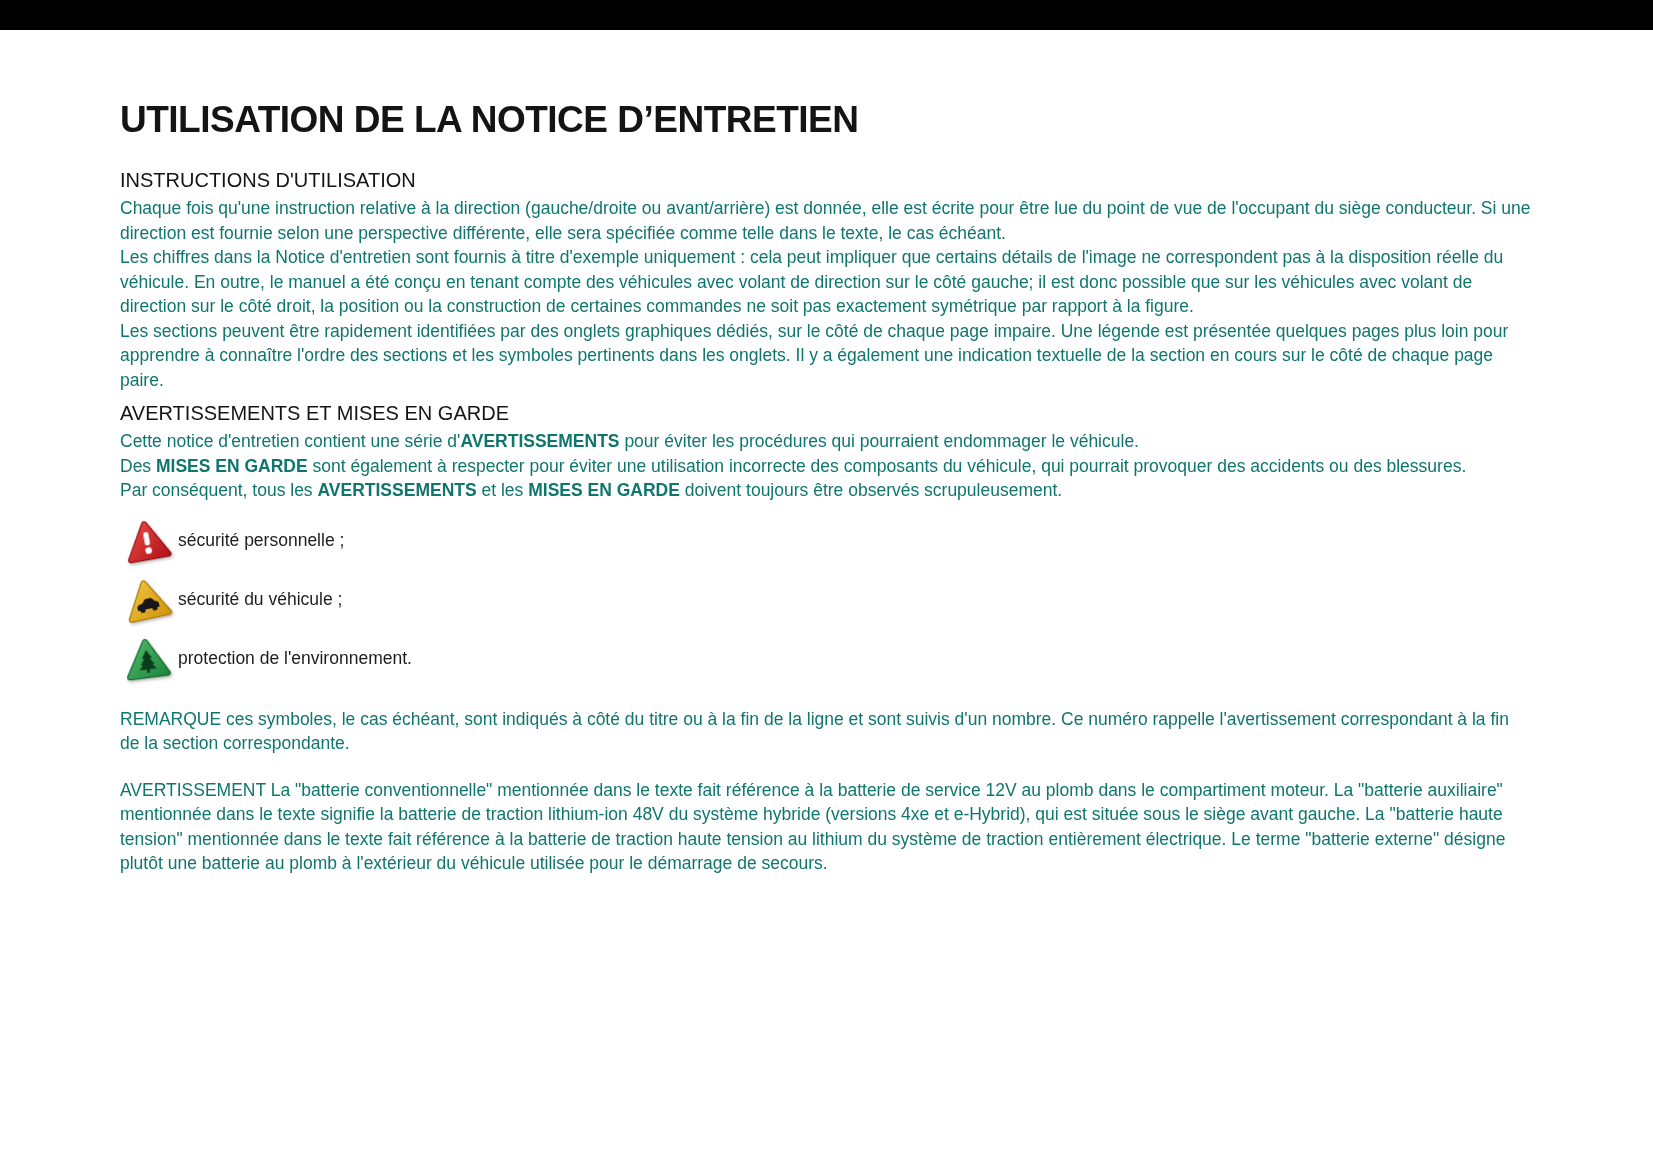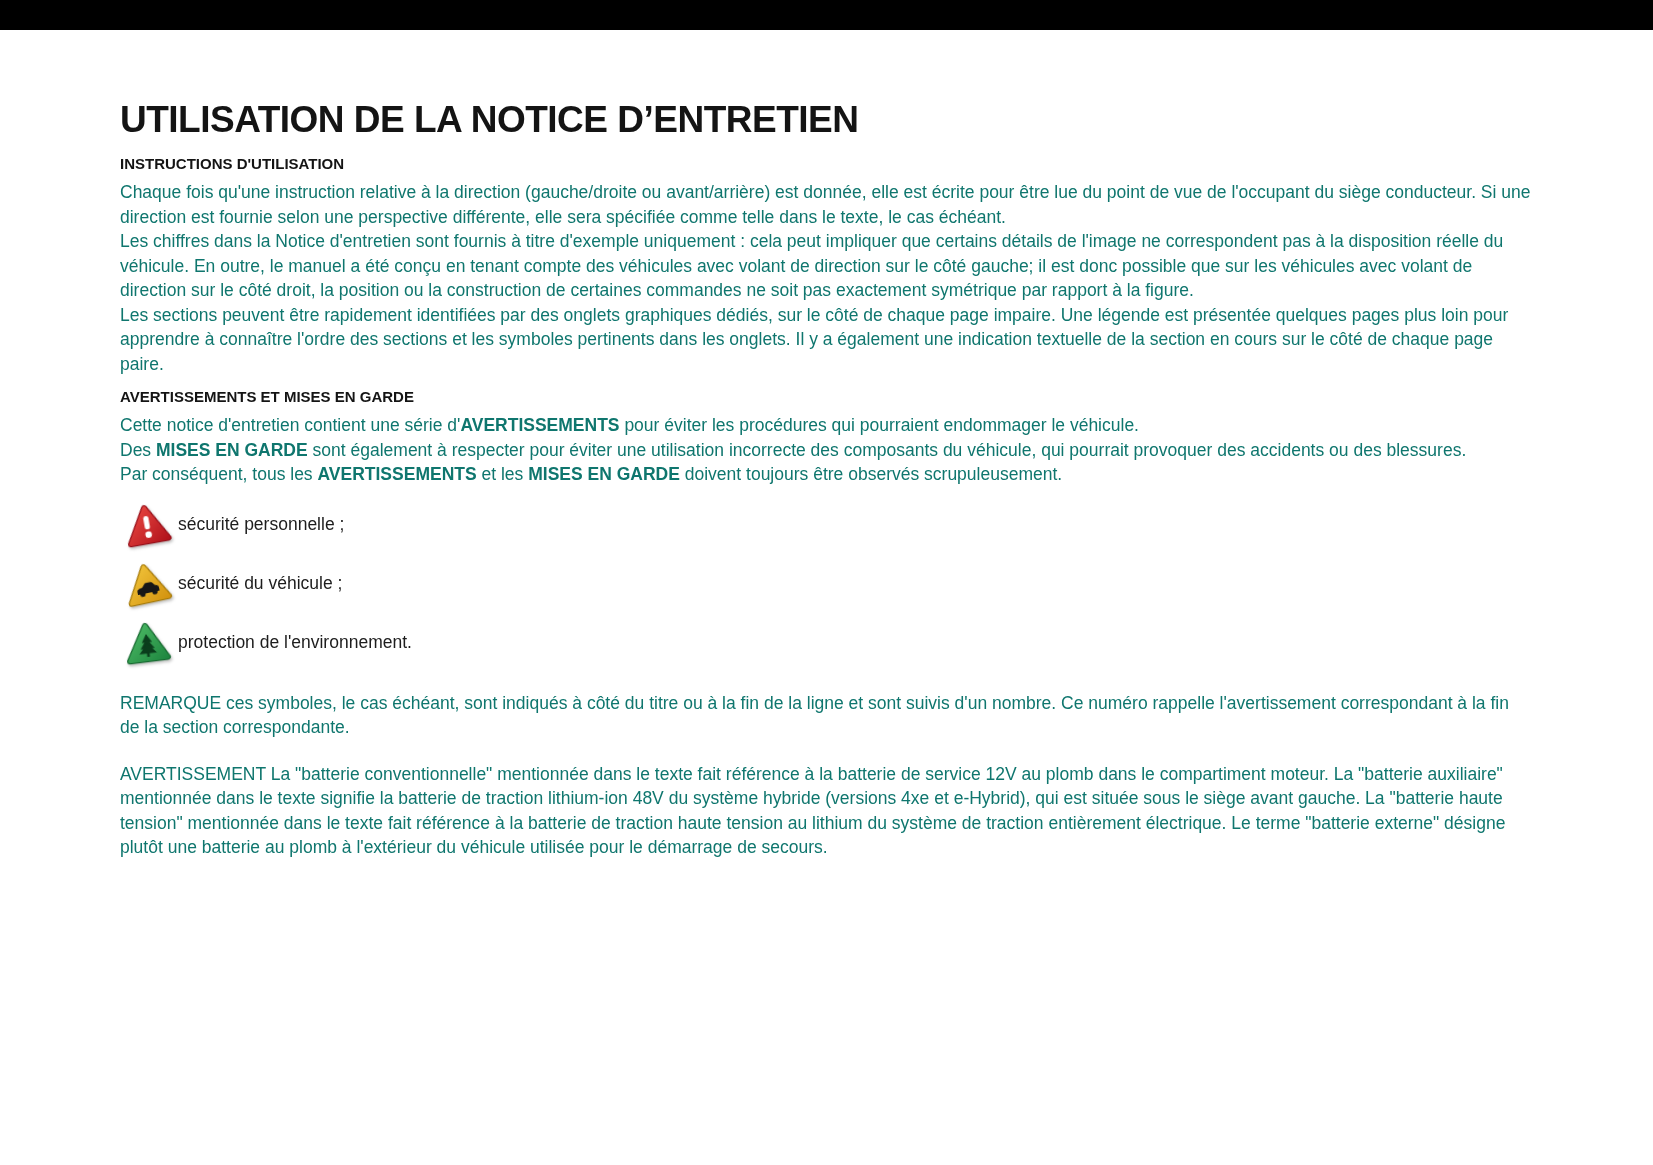--- a/index.html
+++ b/index.html
@@ -16,32 +16,32 @@
   }
   .top-bar {
     width: 100%;
     height: 30px;
     background: #000000;
   }
   .page {
     padding: 70px 120px 0 120px;
   }
   h1.page-title {
-    margin: 0 0 12px 0;
+    margin: 0 0 28px 0;
     font-size: 37px;
     line-height: 40px;
     font-weight: 800;
     letter-spacing: -0.5px;
     color: #141414;
   }
   h2.section-heading {
     margin: 9px 0 4px 0;
-    font-size: 15px;
+    font-size: 20px;
     line-height: 24px;
-    font-weight: 700;
+    font-weight: 400;
     color: #141414;
   }
   p.body-text {
     margin: 0;
     font-size: 17.5px;
     line-height: 24.5px;
     color: #0f766e;
   }
   p.body-text strong { font-weight: 700; }
   p.remark { margin-top: 24px; }

